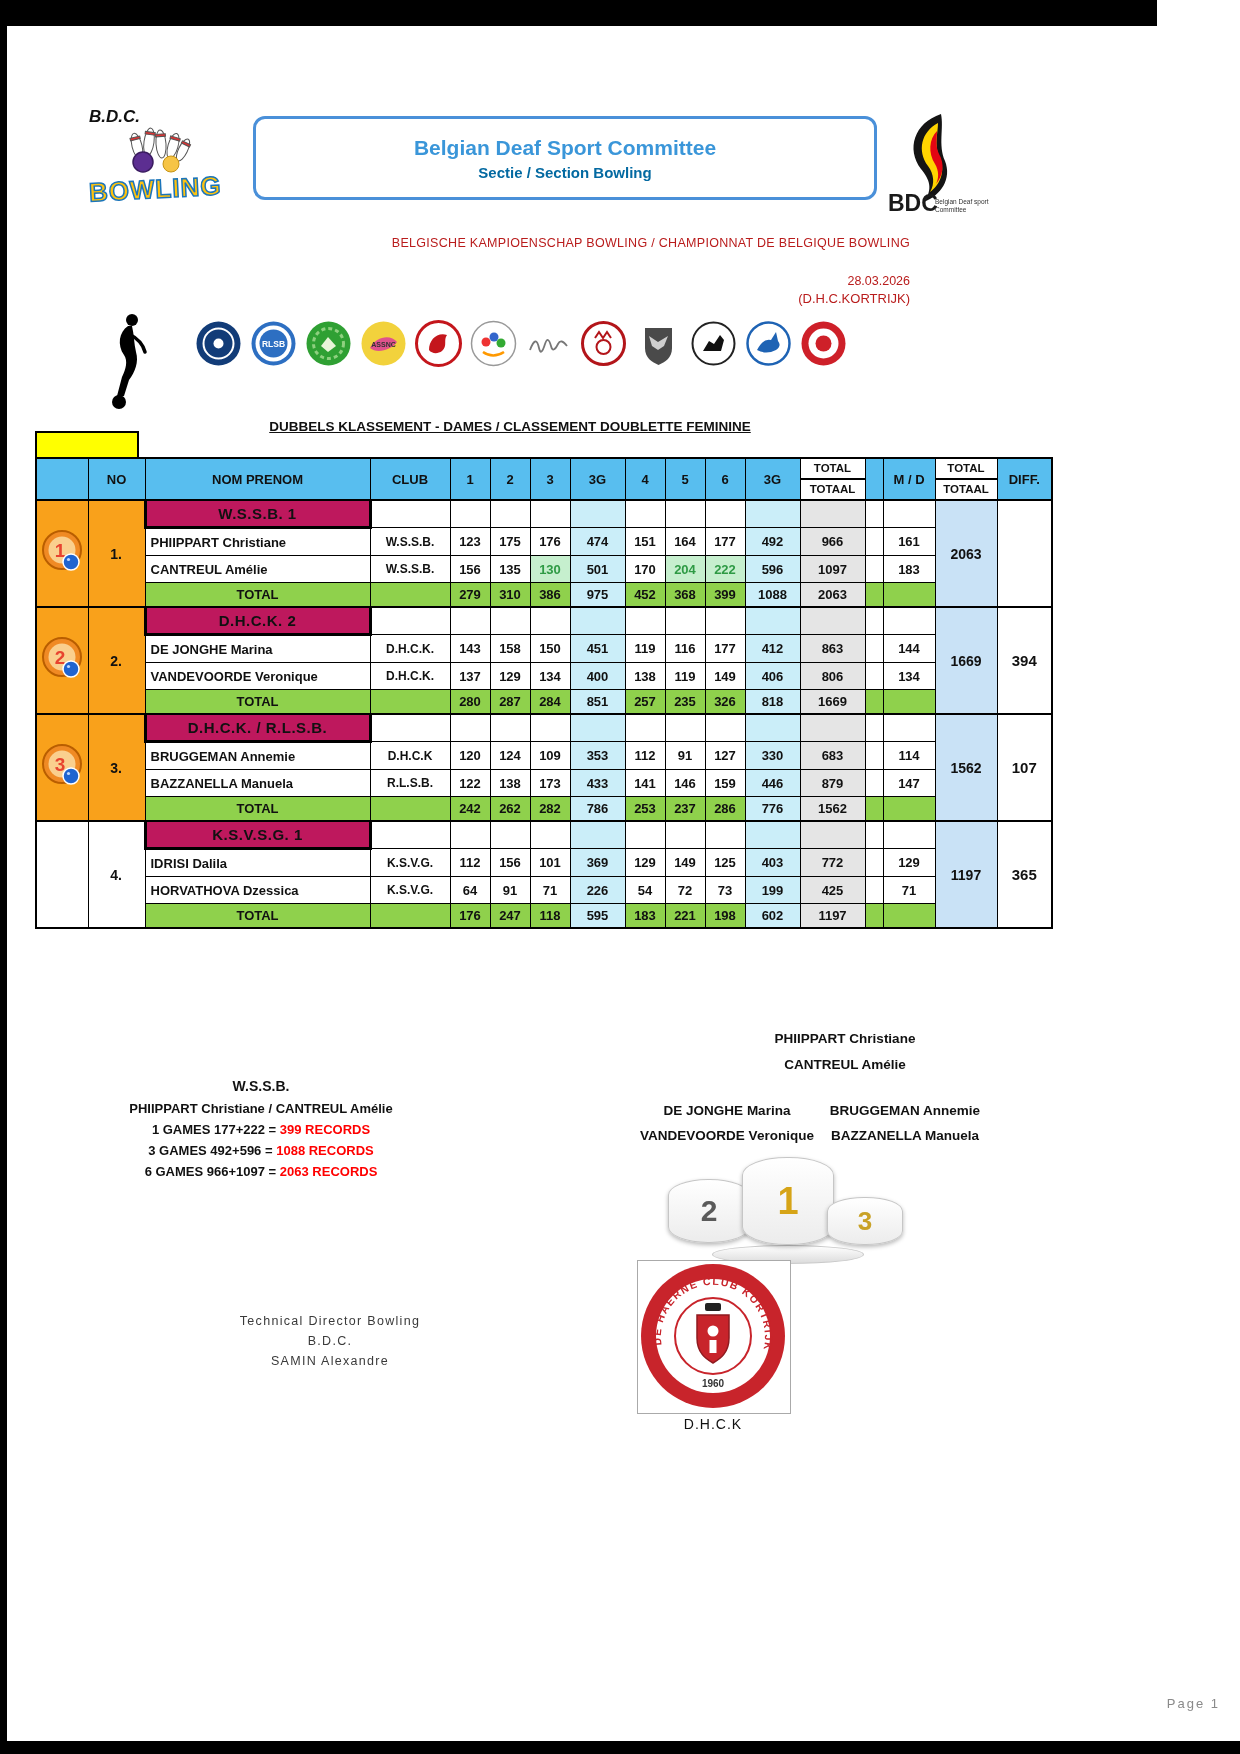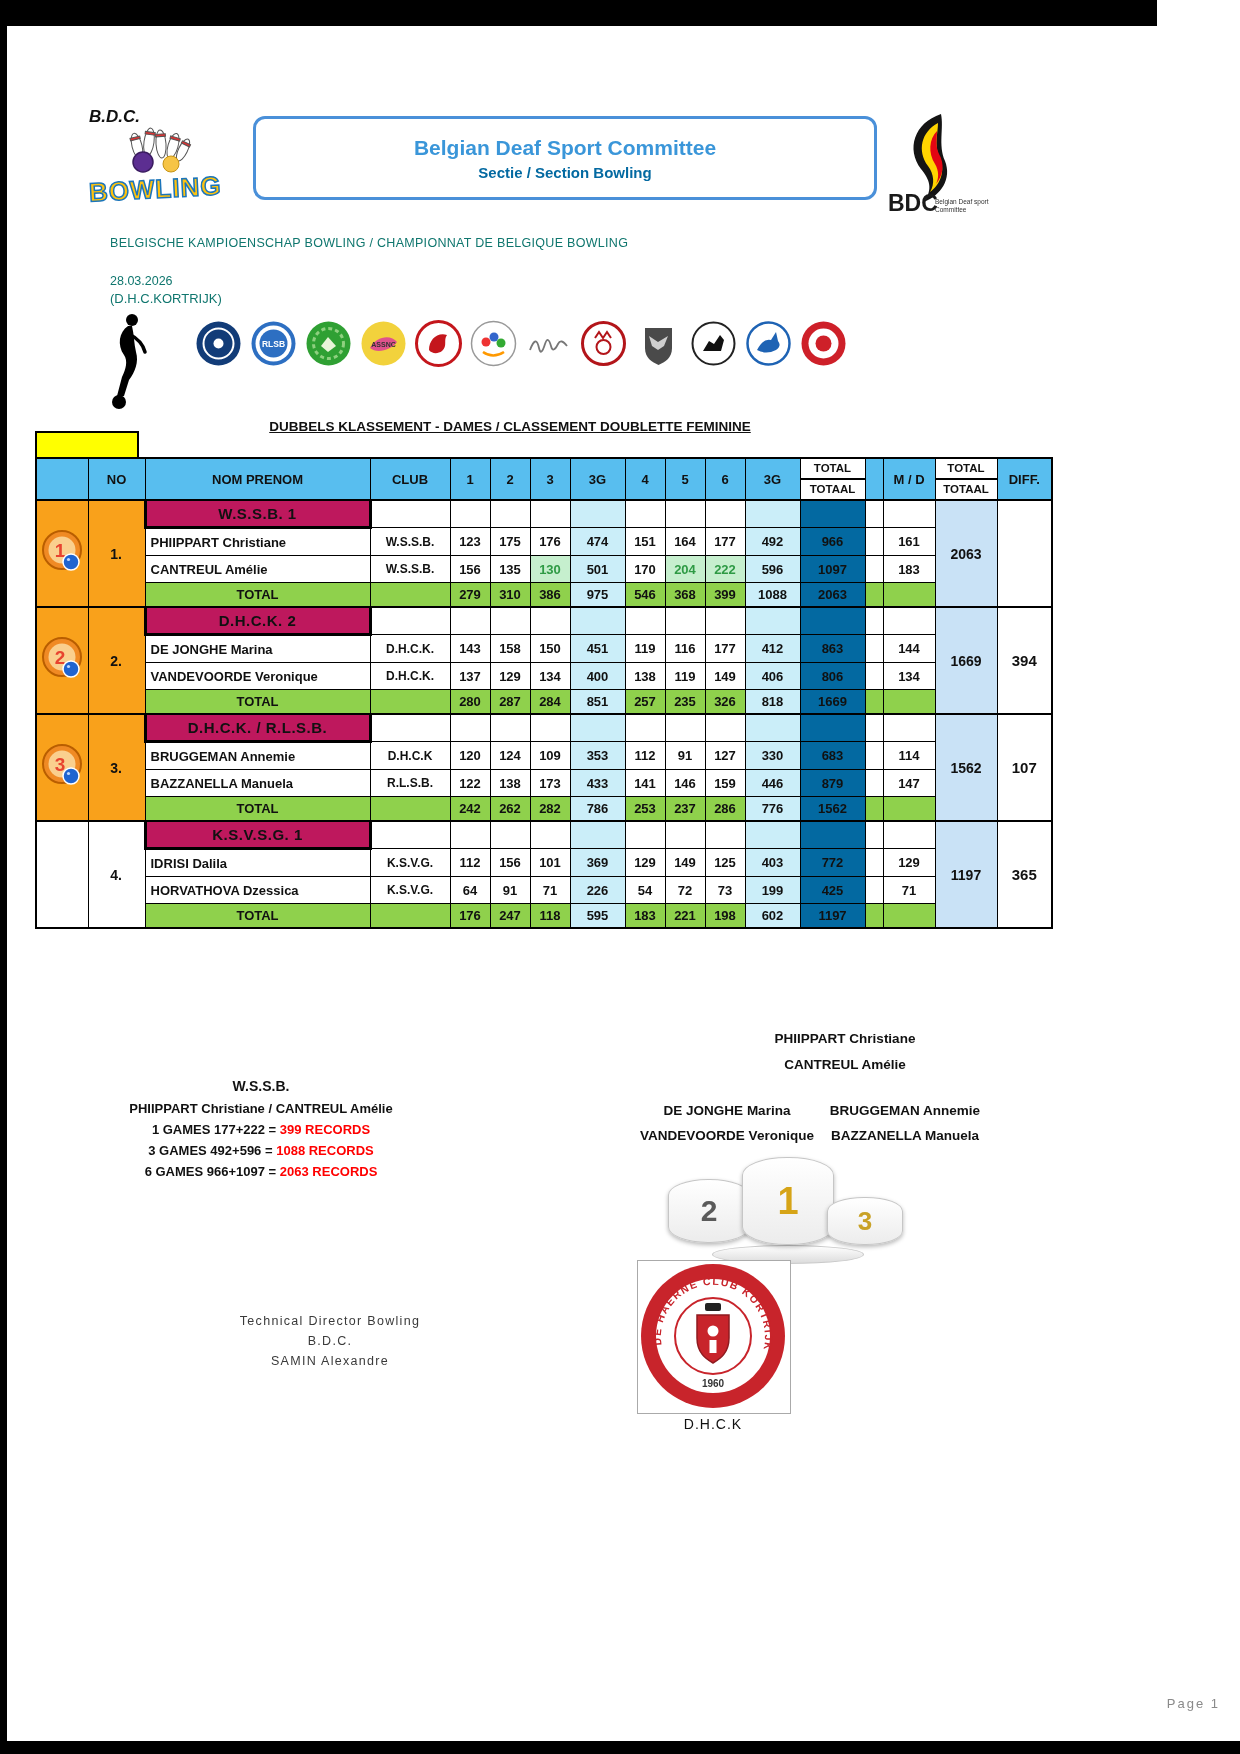--- a/index.html
+++ b/index.html
@@ -3,35 +3,35 @@
 <meta charset="utf-8">
 <style>
   html,body{margin:0;padding:0;background:#e8e8e8;}
   .page{position:relative;width:1240px;height:1754px;background:#fff;font-family:"Liberation Sans",sans-serif;overflow:hidden;}
   .bar{position:absolute;background:#000;}
   .abs{position:absolute;}
   
   .committee-box{position:absolute;left:253px;top:116px;width:618px;height:78px;border:3px solid #4a90d9;border-radius:12px;display:flex;flex-direction:column;align-items:center;justify-content:center;background:#fff;}
   .cb-title{color:#3a96d9;font-weight:bold;font-size:21px;}
   .cb-sub{color:#0369a1;font-weight:bold;font-size:15px;margin-top:4px;}
-  .event-line{position:absolute;left:110px;width:800px;text-align:left;color:#0f766e;}
+  .event-line{position:absolute;left:110px;width:800px;text-align:right;color:#b91c1c;}
   .ev1{top:236px;font-size:12.5px;letter-spacing:.3px;}
   .ev2{top:274px;font-size:12.5px;}
   .ev3{top:291px;font-size:13px;}
   .logo-strip{position:absolute;left:195px;top:320px;display:flex;gap:8px;align-items:center;}
   .club-logo{width:47px;height:47px;}
   .table-title{position:absolute;left:160px;top:419px;width:700px;text-align:center;font-size:13.5px;font-weight:bold;text-decoration:underline;color:#111;}
   .pre-yellow{position:absolute;left:35px;top:431px;width:100px;height:25px;background:#ffff00;border:2px solid #000;}
   
   table.results{position:absolute;left:35px;top:457px;border-collapse:collapse;table-layout:fixed;width:1016px;border:2px solid #000;}
   .results td{border:1px solid #000;text-align:center;vertical-align:middle;font-weight:bold;font-size:13px;padding:0;white-space:nowrap;color:#111;}
   tr.hd td{background:#58beef;height:40px;border-bottom:2px solid #000;font-size:13px;}
   td.yw{background:#ffff00;}
   td.cy{background:#cbeef9;}
-  td.pb{background:#0369a1;}
+  td.pb{background:#e5e5e5;}
   td.gr{background:#8fd14c;}
   td.or{background:#f9a11b;}
   td.wh{background:#fff;}
   td.hl{background:#c6efce;color:#2e9a44;}
   .rdt{color:#f00;}
   .twol{display:flex;flex-direction:column;height:40px;justify-content:center;background:#fff;}
   .twol span{font-size:11.5px;line-height:19px;}
   .twol span:first-child{border-bottom:2px solid #000;}
   tr.tn td{height:25px;border-top:2px solid #000;}
   tr.pl td{height:26px;}
@@ -301,21 +301,21 @@
           <td></td>
           <td>183</td>
     </tr>
     <tr class="tt">
       <td class="gr">TOTAL</td>
           <td class="gr"></td>
       <td class="gr">279</td>
           <td class="gr">310</td>
           <td class="gr">386</td>
           <td class="cy">975</td>
-      <td class="gr">546</td>
+      <td class="gr">452</td>
           <td class="gr">368</td>
           <td class="gr rdt">399</td>
           <td class="cy rdt">1088</td>
       <td class="pb rdt">2063</td>
           <td class="gr"></td>
           <td class="gr"></td>
     </tr>
 
     <tr class="tn">
       <td class="or" rowspan="4"><svg width="44" height="46" viewBox="0 0 44 46">

